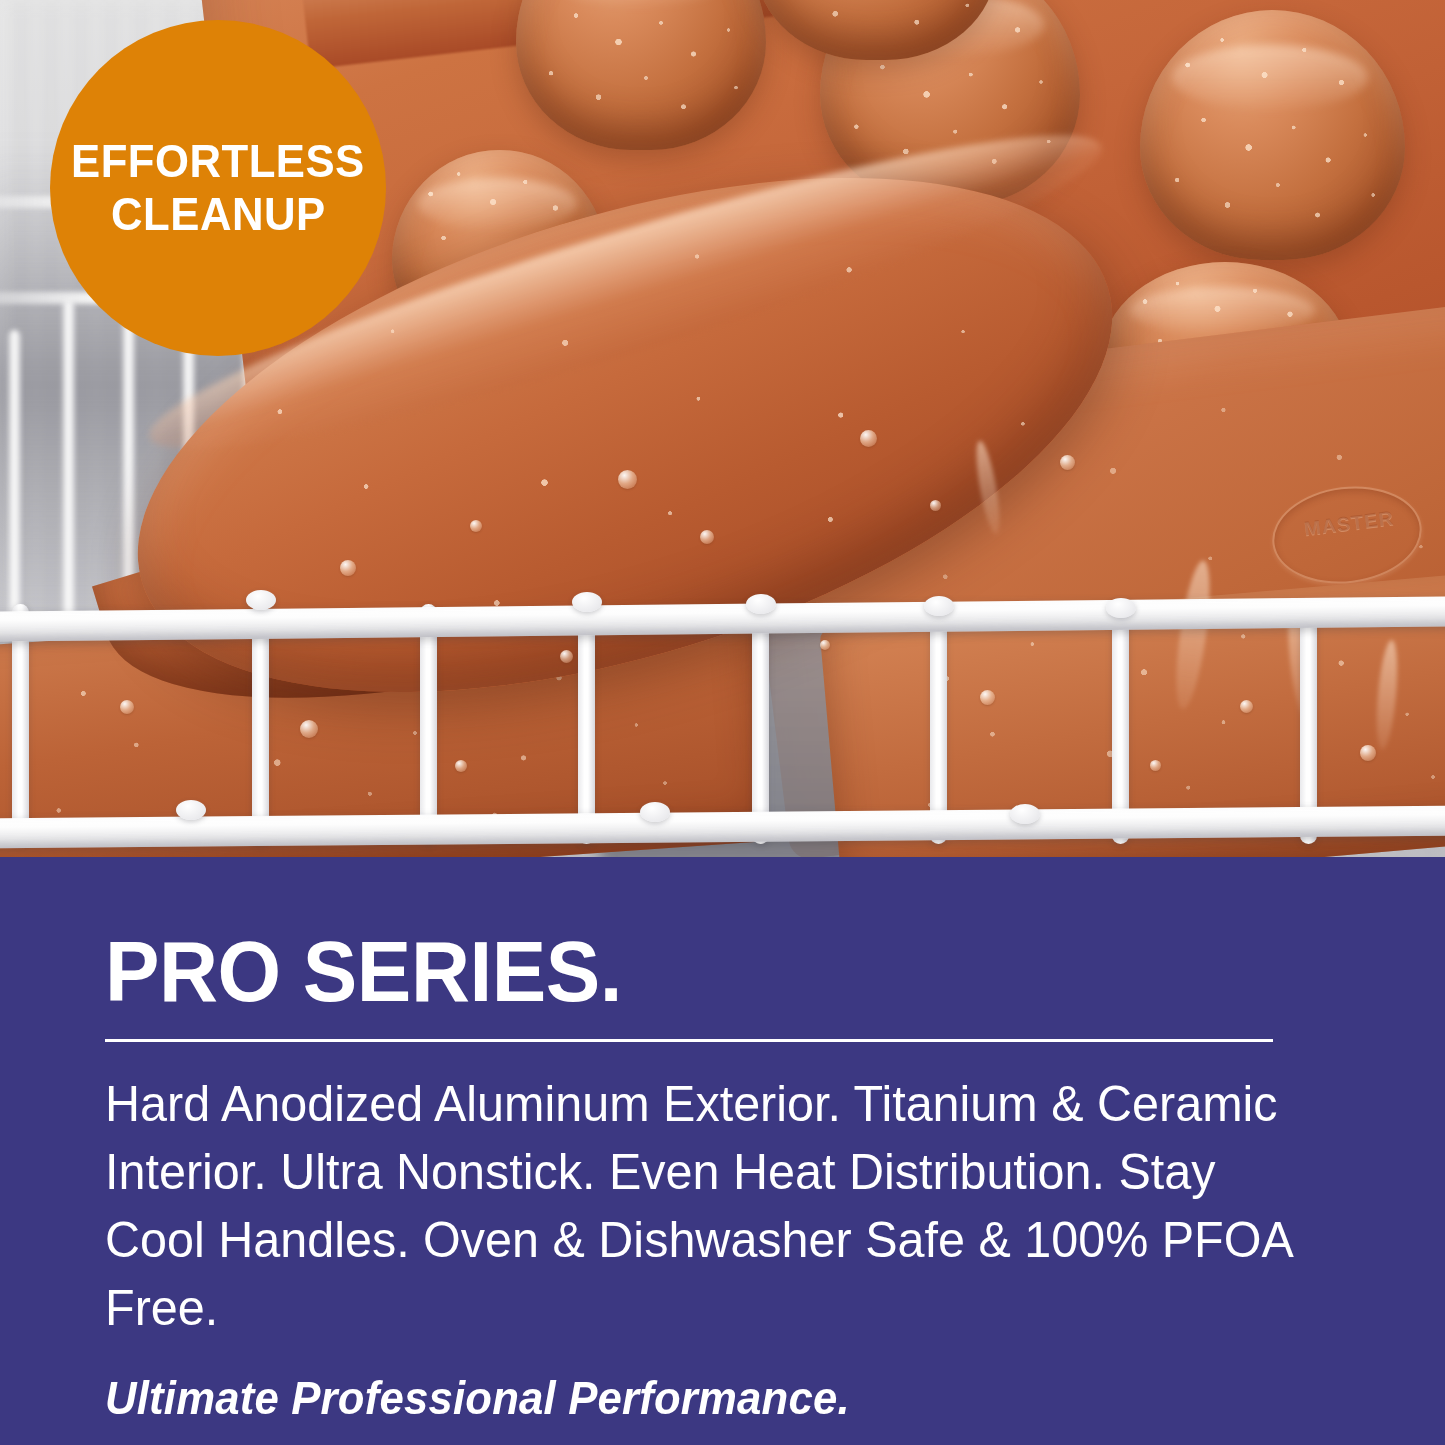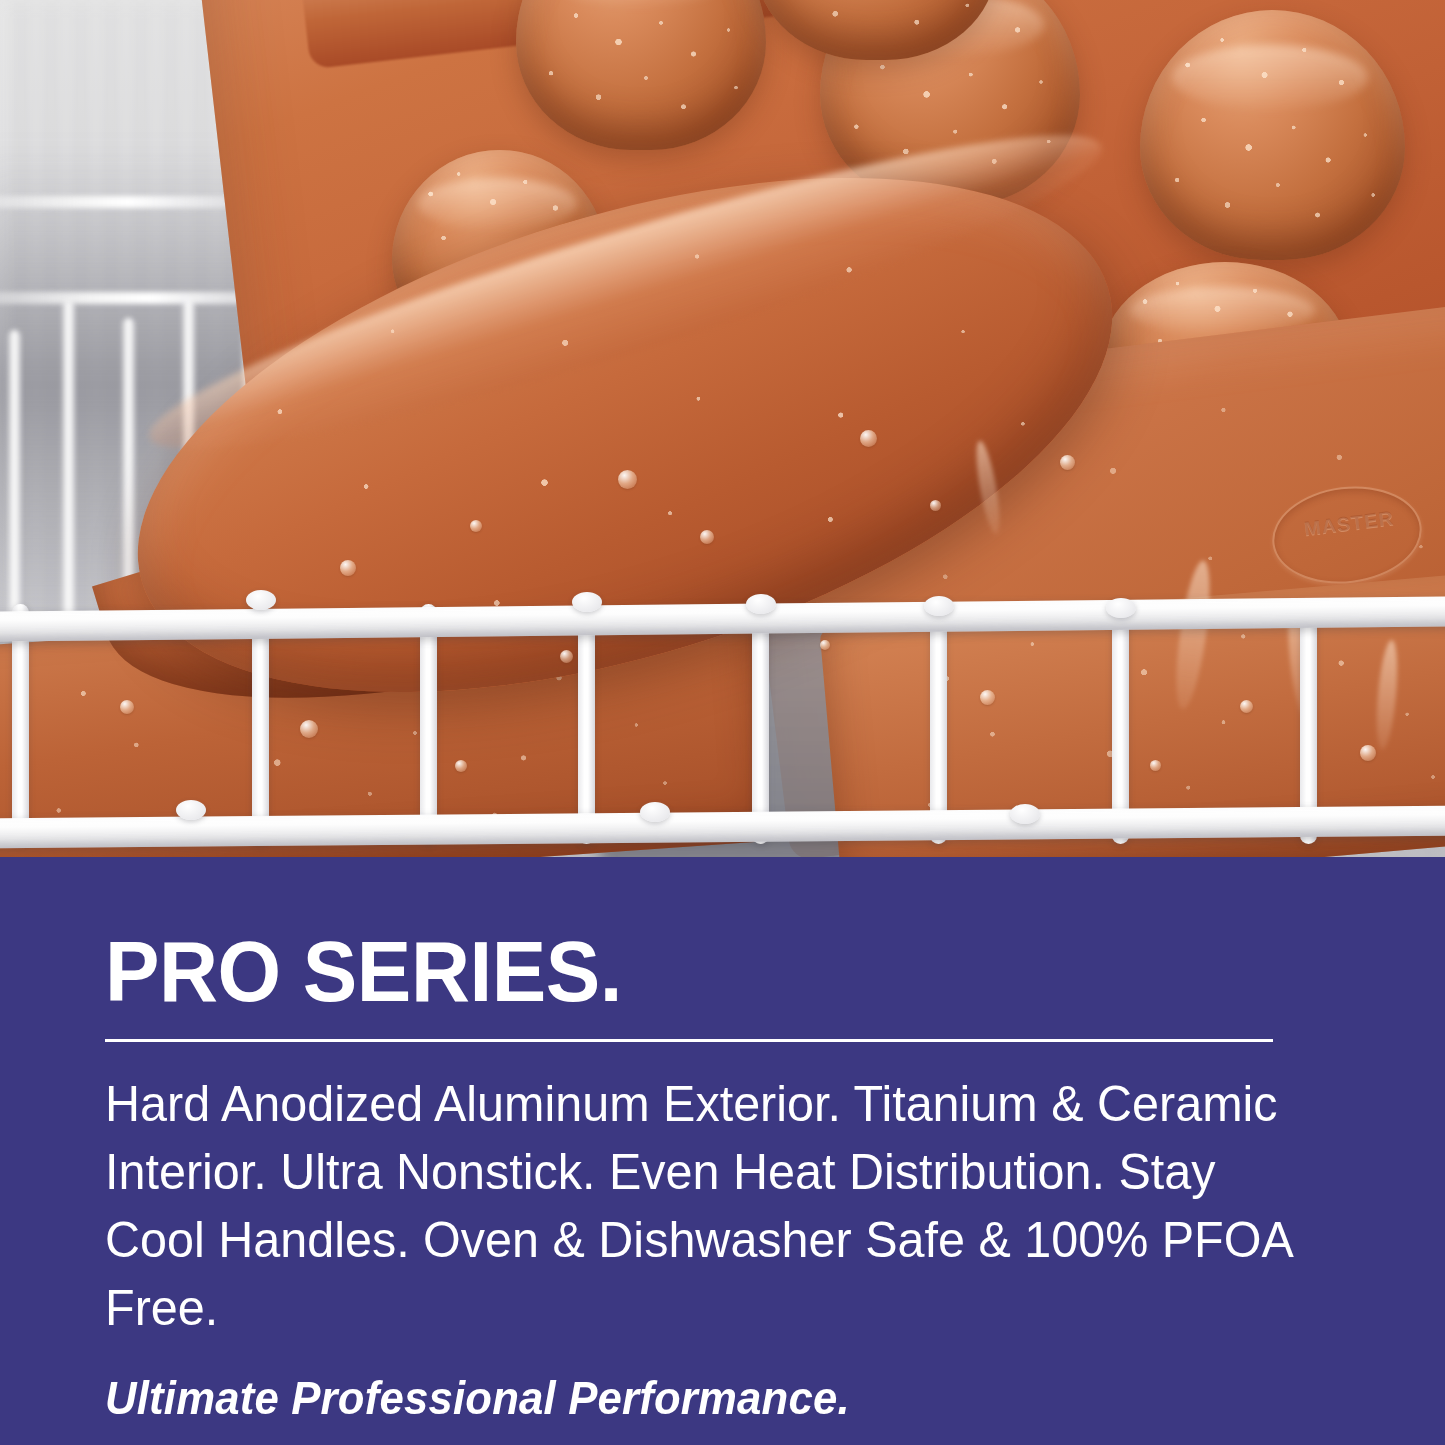--- a/index.html
+++ b/index.html
@@ -416,20 +416,24 @@
     <div class="dot" style="left:1240px;top:700px; width:13px; height:13px;"></div>
     <div class="dot" style="left:1360px;top:745px; width:16px; height:16px;"></div>
     <div class="dot" style="left:120px; top:700px; width:14px; height:14px;"></div>
     <div class="dot" style="left:300px; top:720px; width:18px; height:18px;"></div>
     <div class="dot" style="left:455px; top:760px; width:12px; height:12px;"></div>
     <div class="dot" style="left:980px; top:690px; width:15px; height:15px;"></div>
     <div class="dot" style="left:1150px;top:760px; width:11px; height:11px;"></div>
     <div class="dot" style="left:560px; top:650px; width:13px; height:13px;"></div>
     <div class="dot" style="left:820px; top:640px; width:10px; height:10px;"></div>
 
+    <div class="badge" style="background:#de8206;">
+      <div class="badge-line">EFFORTLESS</div>
+      <div class="badge-line">CLEANUP</div>
+    </div>
 
   </div>
 
   <div class="panel">
     <div class="panel-inner">
 
       <div class="headline">PRO SERIES.</div>
 
       <div class="rule"></div>
 

